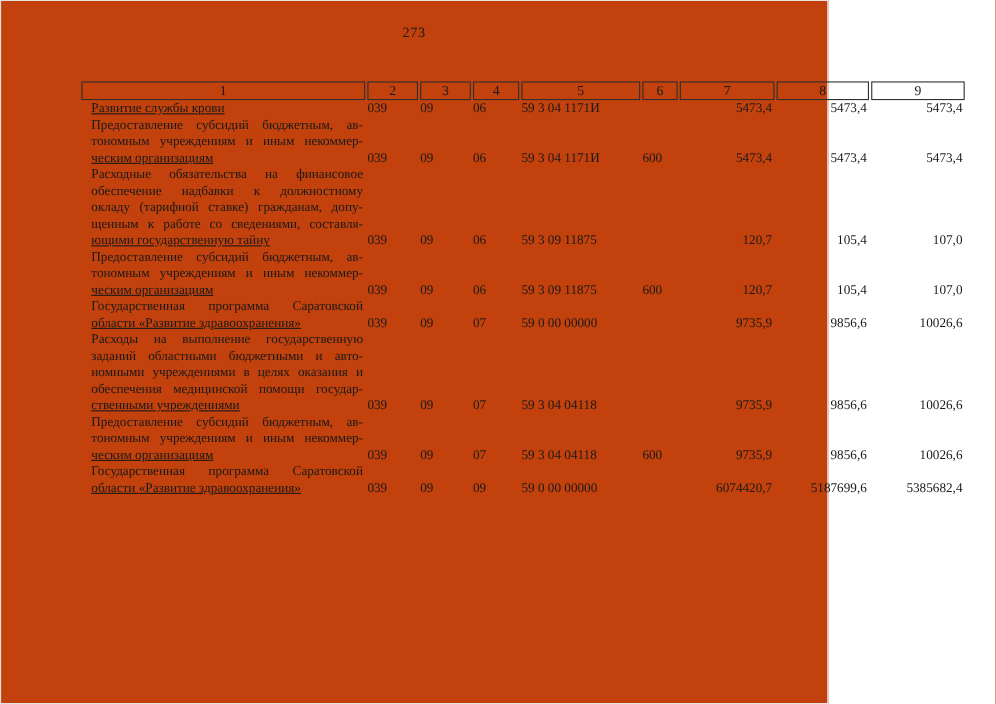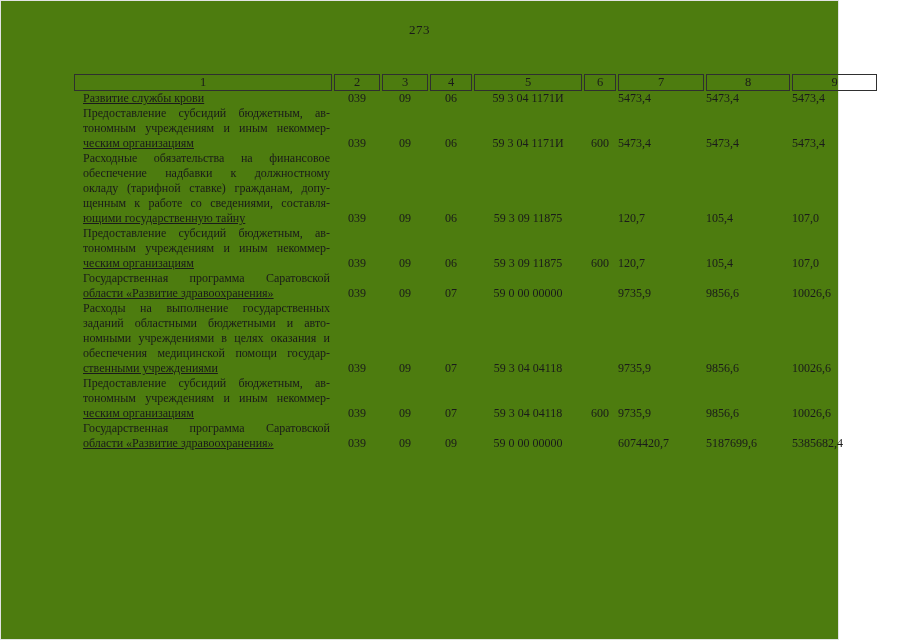--- a/index.html
+++ b/index.html
@@ -5,23 +5,23 @@
   html, body { margin: 0; padding: 0; }
   body {
     width: 905px; height: 640px;
     background: #ffffff;
     font-family: "Liberation Serif", serif;
     color: #1a1a1a;
     position: relative;
     overflow: hidden;
   }
   .page {
-    width: 839px; height: 640px;
+    width: 753px; height: 640px;
     position: relative;
-    background: #4d7c0f;
+    background: #c2410c;
     box-shadow: inset 0 0 0 1px #e3e3e3;
   }
   .page-number {
     position: absolute;
     top: 22px; left: 0;
     width: 100%;
     text-align: center;
     font-size: 13px;
     letter-spacing: 0.5px;
   }
@@ -44,23 +44,23 @@
     font-size: 12.5px;
   }
   tbody td {
     padding: 0;
     vertical-align: bottom;
     line-height: 15px;
   }
   td.c-desc { padding-left: 9px; padding-right: 2px; }
   td.c-desc .jl { text-align: justify; text-align-last: justify; }
   td.c-desc .ll { text-align: left; text-align-last: left; text-decoration: underline; }
-  td.c-center { text-align: center; }
-  td.c-code { text-align: center; }
-  td.c-amt { padding-right: 2px; }
+  td.c-center { text-align: left; }
+  td.c-code { text-align: left; }
+  td.c-amt { text-align: right; padding-right: 2px; }
 </style>
 </head>
 <body>
 
 <div class="page">
 
   <div class="page-number">273</div>
 
   <table class="budget">
     <colgroup>
@@ -157,21 +157,21 @@
           <td class="c-center">09</td>
           <td class="c-center">07</td>
           <td class="c-code">59 0 00 00000</td>
           <td class="c-center"></td>
           <td class="c-amt">9735,9</td>
           <td class="c-amt">9856,6</td>
           <td class="c-amt">10026,6</td>
         </tr>
         <tr>
           <td class="c-desc">
-            <div class="jl">Расходы на выполнение государственных</div>
+            <div class="jl">Расходы на выполнение государственную</div>
             <div class="jl">заданий областными бюджетными и авто-</div>
             <div class="jl">номными учреждениями в целях оказания и</div>
             <div class="jl">обеспечения медицинской помощи государ-</div>
             <div class="ll">ственными учреждениями</div>
           </td>
           <td class="c-center">039</td>
           <td class="c-center">09</td>
           <td class="c-center">07</td>
           <td class="c-code">59 3 04 04118</td>
           <td class="c-center"></td>

